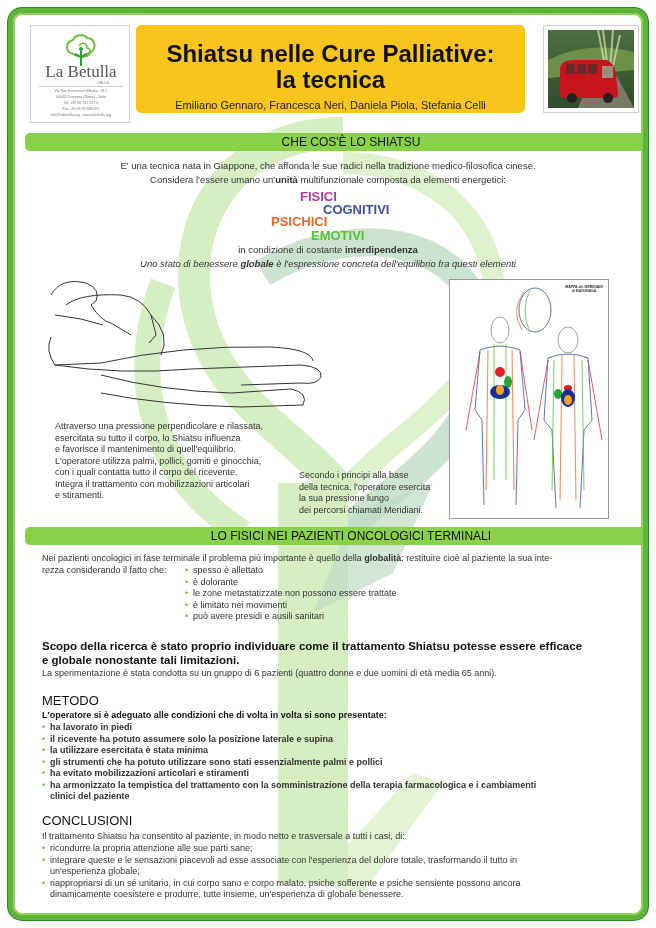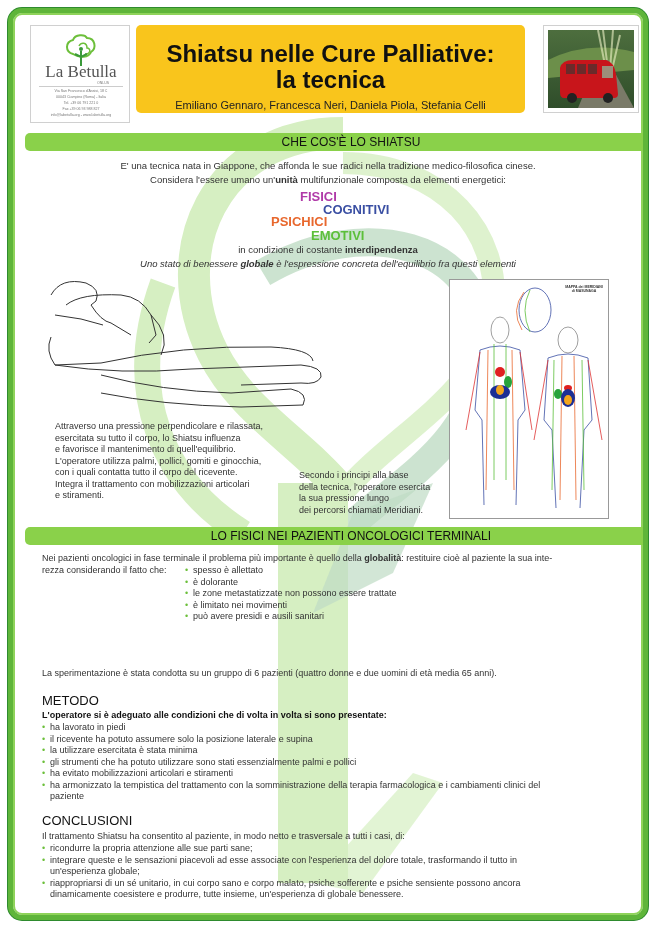--- a/index.html
+++ b/index.html
@@ -212,25 +212,29 @@
   <div class="p" style="left:29px; top:552px;">rezza considerando il fatto che:</div>
 
   <ul class="bullets" style="position:absolute; left:172px; top:552px;">
     <li>spesso è allettato</li>
     <li>è dolorante</li>
     <li>le zone metastatizzate non possono essere trattate</li>
     <li>è limitato nei movimenti</li>
     <li>può avere presidi e ausili sanitari</li>
   </ul>
 
+  <div class="bold-lead" style="left:29px; top:626px;">
+    <div>Scopo della ricerca è stato proprio individuare come il trattamento Shiatsu potesse essere efficace</div>
+    <div>e globale nonostante tali limitazioni.</div>
+  </div>
   <div class="p" style="left:29px; top:655px;">La sperimentazione è stata condotta su un gruppo di 6 pazienti (quattro donne e due uomini di età media 65 anni).</div>
 
   <div class="h3" style="left:29px; top:680px;">METODO</div>
   <div class="p" style="left:29px; top:697px; font-weight:bold; color:#111;">L'operatore si è adeguato alle condizioni che di volta in volta si sono presentate:</div>
-  <ul class="bullets" style="position:absolute; left:29px; top:709px; width:520px;">
+  <ul class="bullets" style="position:absolute; left:29px; top:709px; width:520px;font-weight:bold;">
     <li>ha lavorato in piedi</li>
     <li>il ricevente ha potuto assumere solo la posizione laterale e supina</li>
     <li>la utilizzare esercitata è stata minima</li>
     <li>gli strumenti che ha potuto utilizzare sono stati essenzialmente palmi e pollici</li>
     <li>ha evitato mobilizzazioni articolari e stiramenti</li>
     <li>ha armonizzato la tempistica del trattamento con la somministrazione della terapia farmacologica e i cambiamenti clinici del paziente</li>
   </ul>
 
   <div class="h3" style="left:29px; top:800px;">CONCLUSIONI</div>
   <div class="p" style="left:29px; top:818px;">Il trattamento Shiatsu ha consentito al paziente, in modo netto e trasversale a tutti i casi, di:</div>

